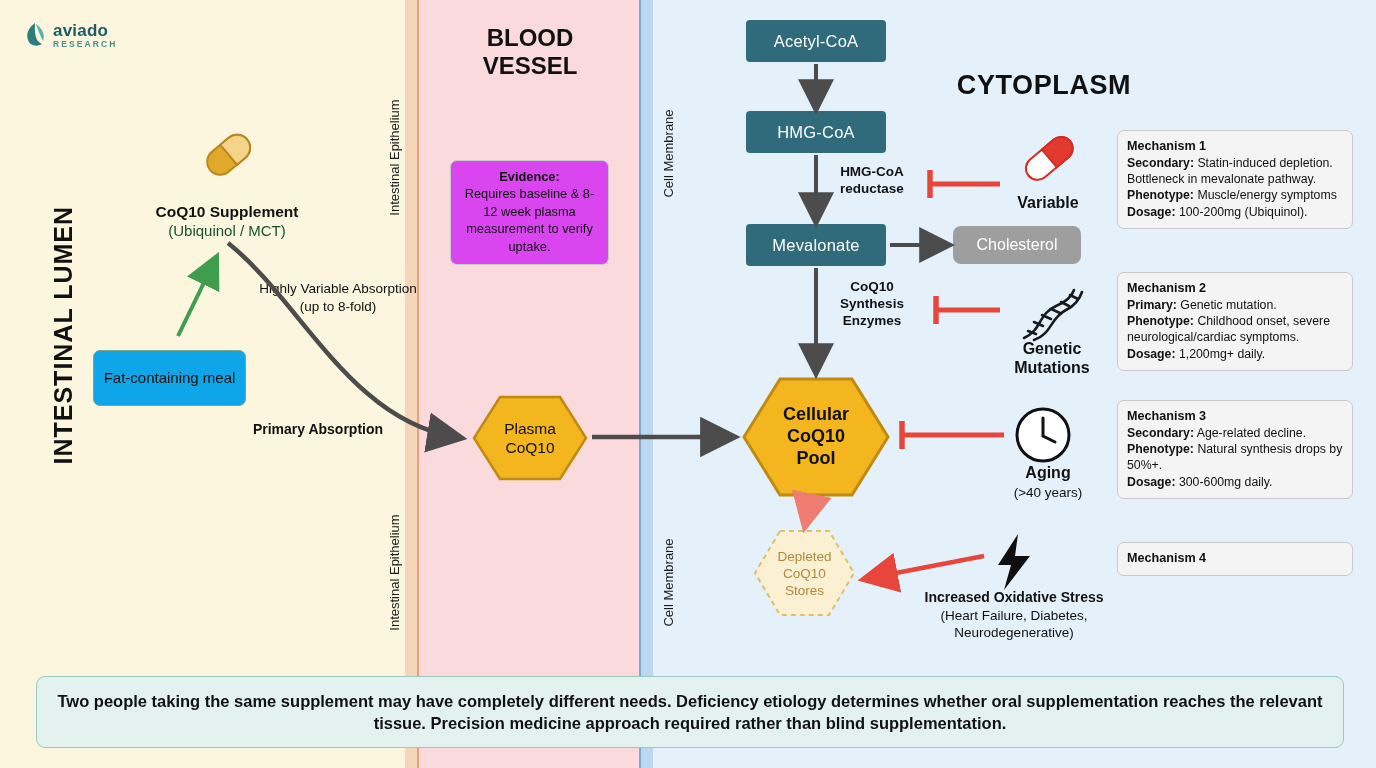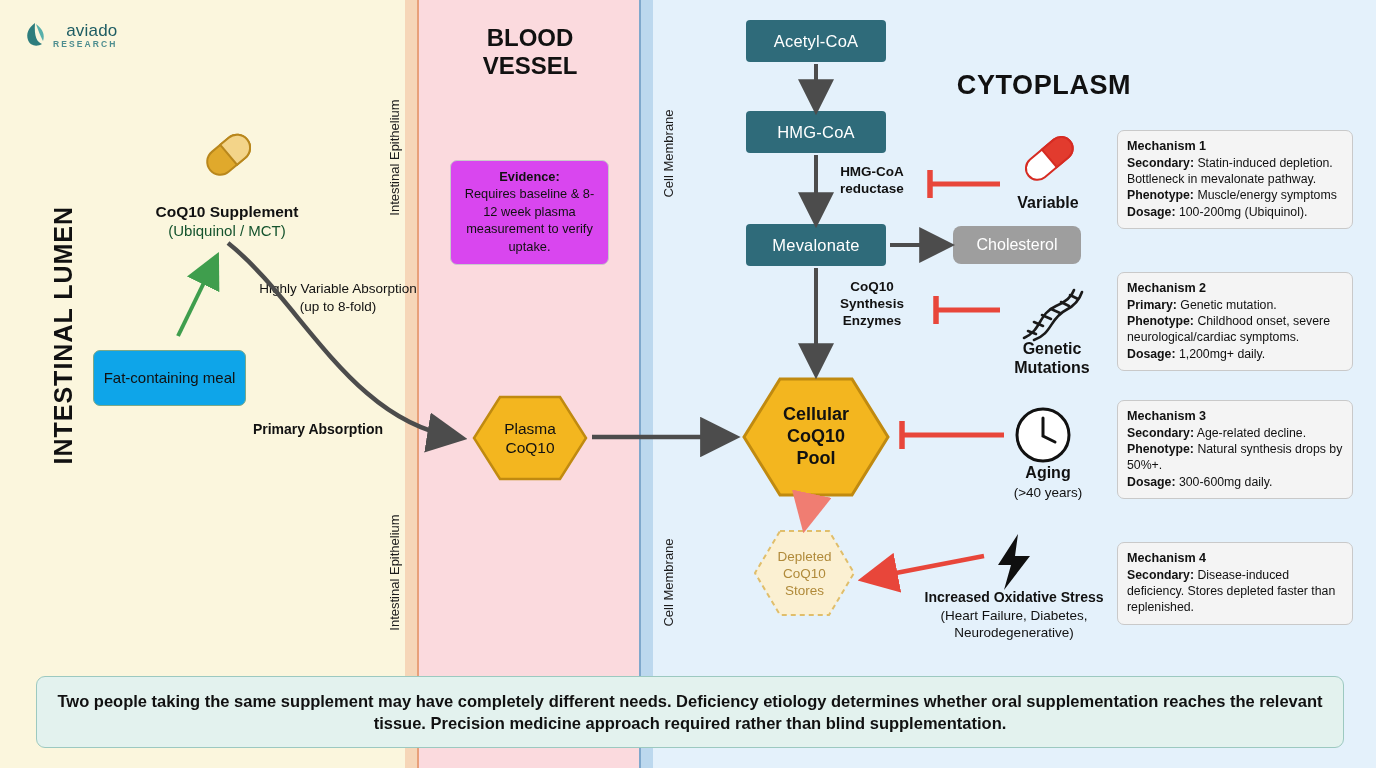--- a/index.html
+++ b/index.html
@@ -18,21 +18,21 @@
   .zone-blood { left:417px; width:224px; background:#fbdade; }
   .zone-epi2  { left:641px; width:12px; background:#bcd8ee; }
   .zone-cyto  { left:653px; right:0; background:#e4f1fb; }
   .zone-border-l { position:absolute; top:0; bottom:0; left:417px; width:2px; background:#e8a07a; }
   .zone-border-r { position:absolute; top:0; bottom:0; left:639px; width:2px; background:#7fa8cc; }
 
   
   .logo { position:absolute; left:24px; top:22px; display:flex; align-items:center; gap:7px; }
   .logo-mark { width:22px; height:26px; }
   .logo-text { line-height:1.05; }
-  .logo-name { font-size:17px; font-weight:400; color:#1d5c63; letter-spacing:.2px;text-align:right; }
+  .logo-name { font-size:17px; font-weight:700; color:#1d5c63; letter-spacing:.2px; }
   .logo-sub { font-size:8.5px; font-weight:700; color:#4d8d8f; letter-spacing:2.1px; }
 
   
   .vlabel { position:absolute; transform-origin:center; white-space:nowrap; }
   .lumen-label {
     left:-57px; top:330px; width:240px; text-align:center;
     transform:rotate(-90deg);
     font-size:25px; font-weight:700; color:#111; letter-spacing:1px;
   }
   .epi-label {
@@ -318,21 +318,20 @@
     <div><b>Dosage:</b> <span>1,200mg+ daily.</span></div>
   </div>
   <div class="mech m3">
     <div class="mtitle">Mechanism 3</div>
     <div><b>Secondary:</b> <span>Age-related decline.</span></div>
     <div><b>Phenotype:</b> <span>Natural synthesis drops by 50%+.</span></div>
     <div><b>Dosage:</b> <span>300-600mg daily.</span></div>
   </div>
   <div class="mech m4">
     <div class="mtitle">Mechanism 4</div>
-    <div><b>Secondary:</b> <span>Disease-induced deficiency. Stores depleted faster than replenished.</span></div>
   </div>
 
   <svg class="arrows" viewBox="0 0 1376 768">
     <defs>
       <marker id="ahGray" markerWidth="9" markerHeight="9" refX="6.2" refY="4.5" orient="auto">
         <path d="M0,0 L9,4.5 L0,9 Z" fill="#4c4c4c"></path>
       </marker>
       <marker id="ahGreen" markerWidth="9" markerHeight="9" refX="6.2" refY="4.5" orient="auto">
         <path d="M0,0 L9,4.5 L0,9 Z" fill="#3f9e4d"></path>
       </marker>

